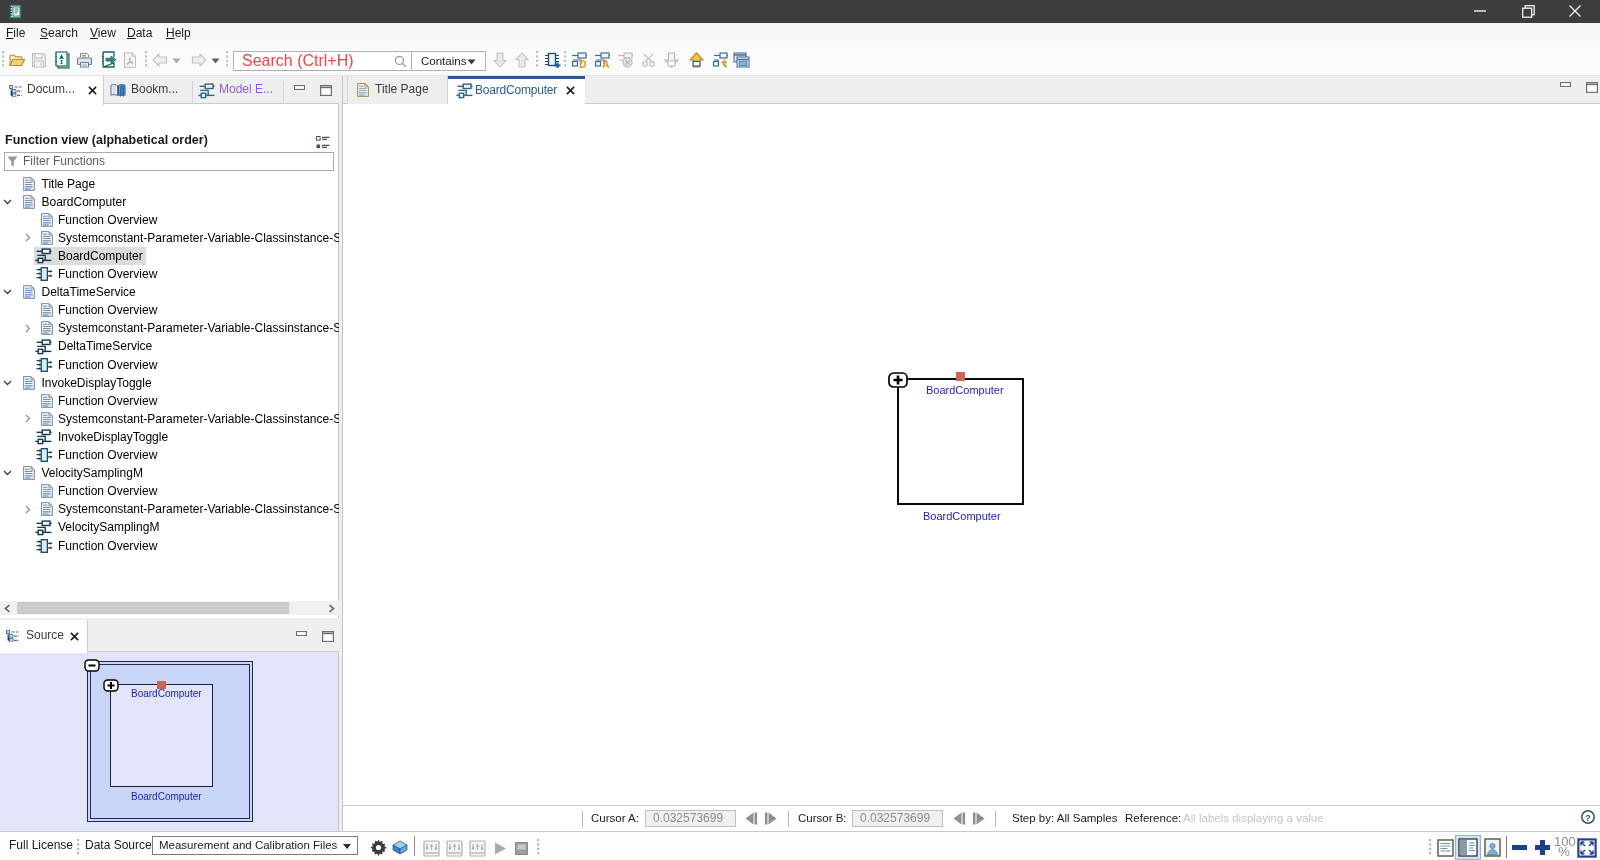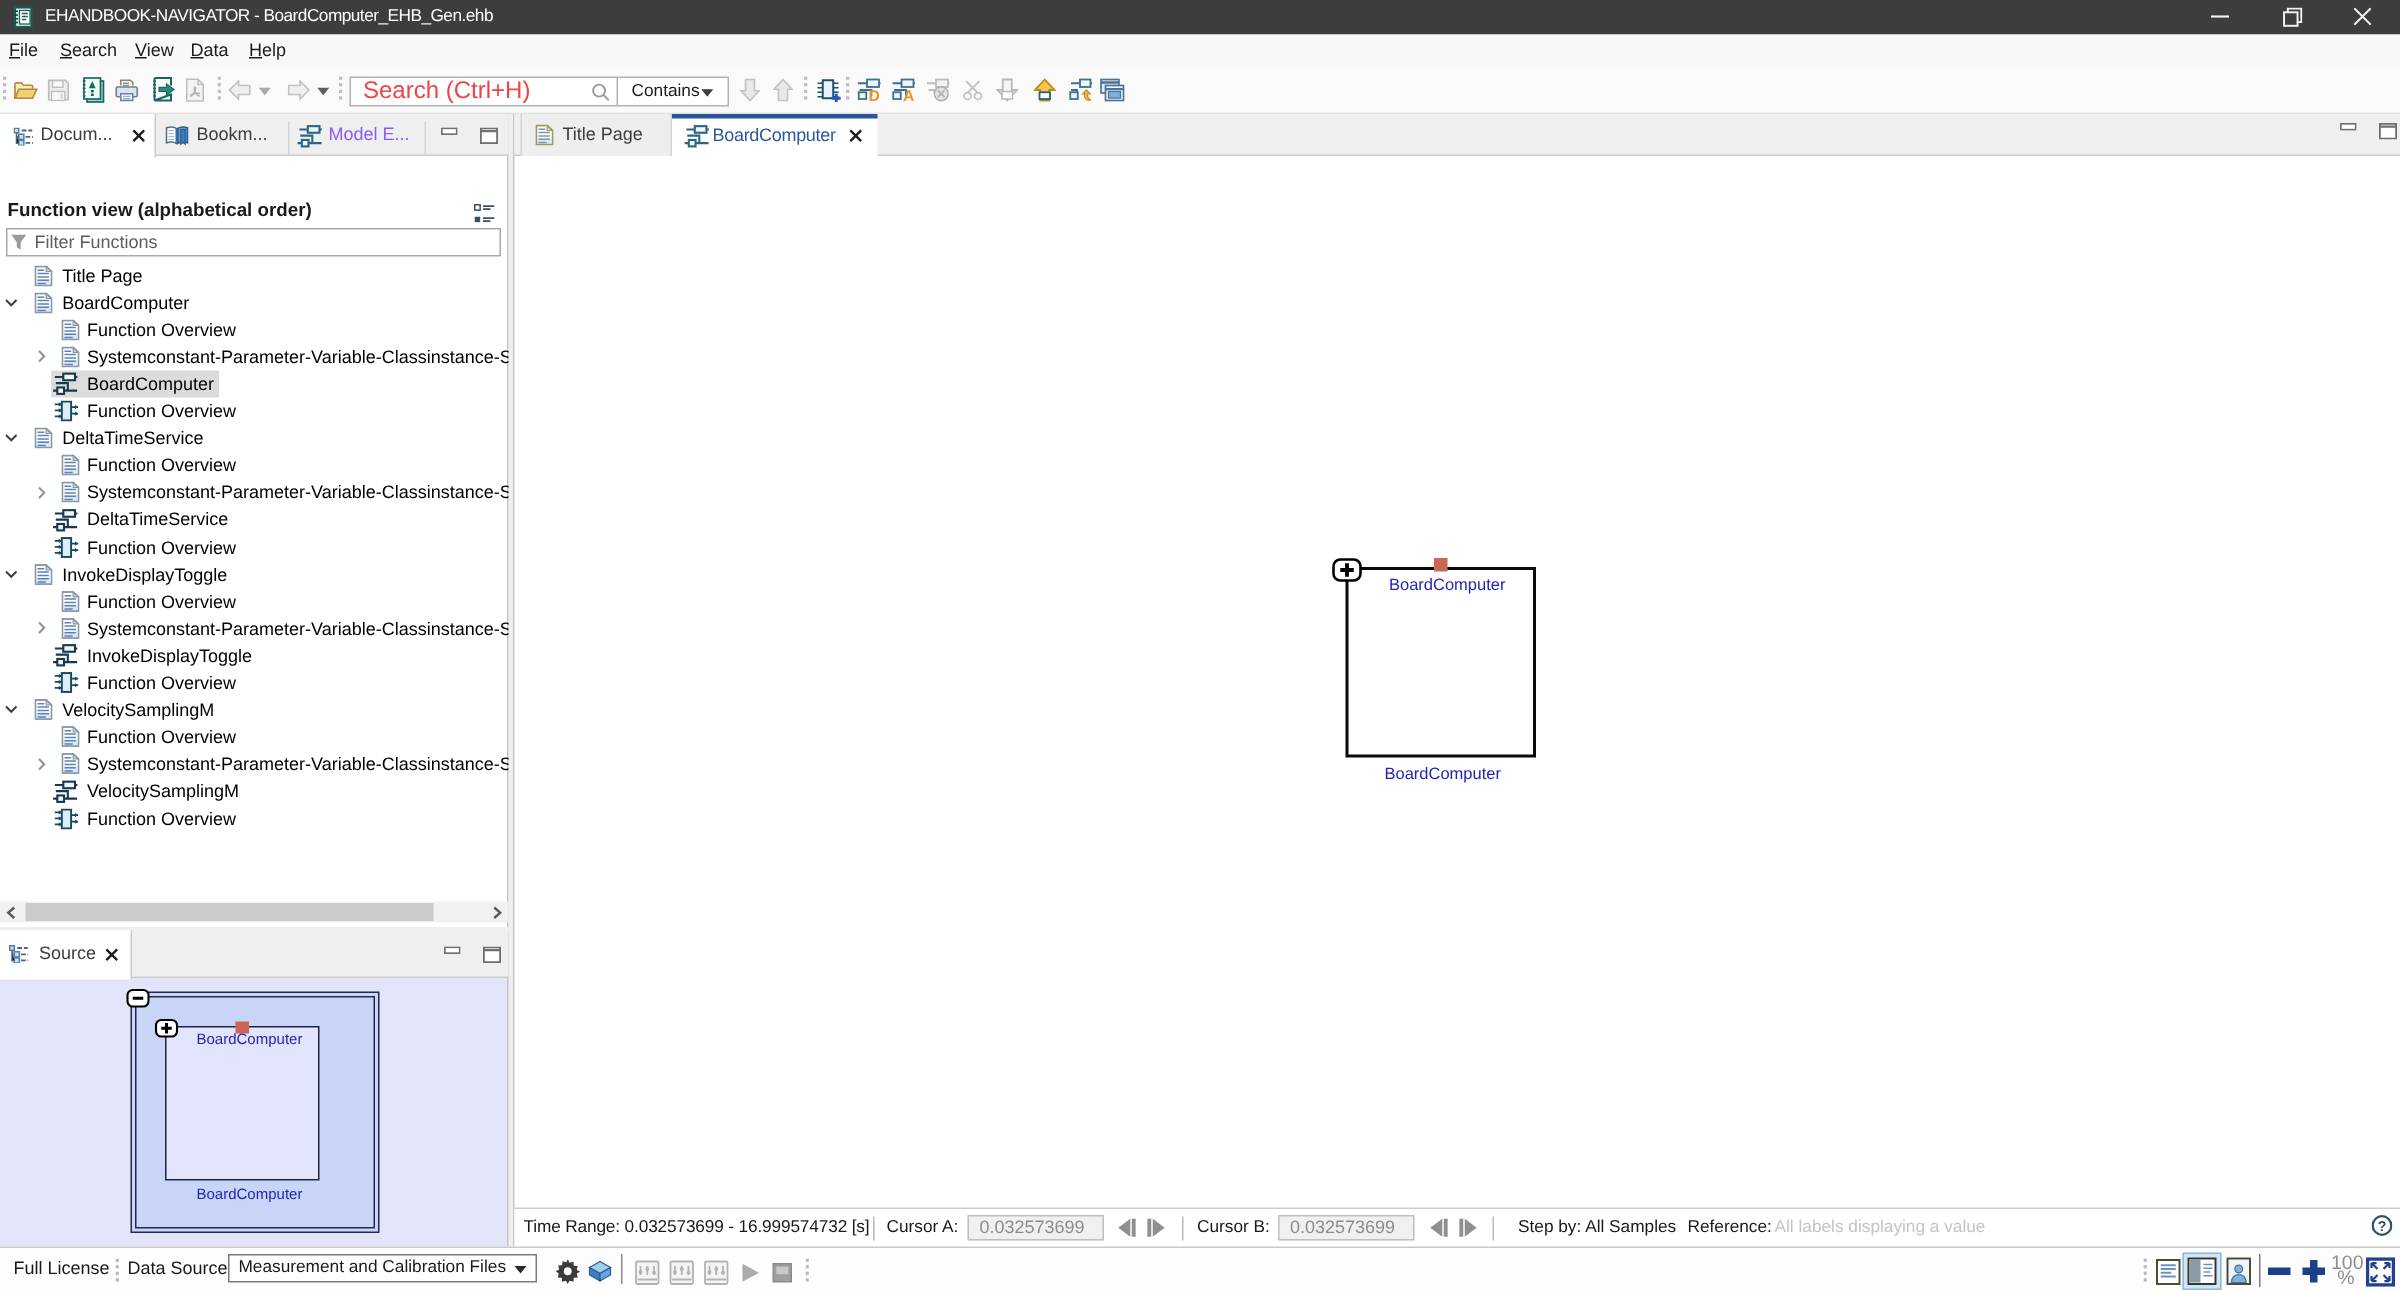--- a/index.html
+++ b/index.html
@@ -9,21 +9,20 @@
 </style></head>
 <body>
 
 <div class="ab" style="left:0;top:0;width:1600px;height:23px;background:#3d3d3d">
  <svg class="ab" style="left:9px;top:4px" width="15" height="15" viewBox="0 0 15 15">
   <rect x="1" y="1" width="11" height="13" fill="#cfe8e4" stroke="#1d5c55" stroke-width="1.4"></rect>
   <rect x="4" y="3" width="7" height="9" fill="#ffffff" stroke="#1d5c55" stroke-width="0.8"></rect>
   <path d="M5.5 5h4M5.5 7h4M5.5 9h3" stroke="#1d5c55" stroke-width="0.9"></path>
   <path d="M1 3.5h2M1 6h2M1 8.5h2M1 11h2" stroke="#0f3d38" stroke-width="1.1"></path>
  </svg>
- <div class="txt" style="left:30px;top:0;height:23px;line-height:23px;color:#ffffff;font-size:11.5px;letter-spacing:-0.35px">EHANDBOOK-NAVIGATOR - BoardComputer_EHB_Gen.ehb</div>
  <svg class="ab" style="left:1474px;top:10px" width="12" height="2" viewBox="0 0 12 2">
       <path d="M0 1h12" stroke="#f2f2f2" stroke-width="1.4"></path>
     </svg>
  <svg class="ab" style="left:1522px;top:5px" width="13" height="13" viewBox="0 0 13 13">
    <rect x="3.2" y="0.7" width="9" height="9" fill="none" stroke="#f2f2f2" stroke-width="1.3"></rect>
    <rect x="0.7" y="3.2" width="9" height="9" fill="#3d3d3d" stroke="#f2f2f2" stroke-width="1.3"></rect>
  </svg>
  <svg class="ab" style="left:1569px;top:5px" width="12" height="12" viewBox="0 0 12 12">
       <path d="M0.5 0.5L11.5 11.5M11.5 0.5L0.5 11.5" stroke="#f2f2f2" stroke-width="1.3"></path>
     </svg>
@@ -513,21 +512,20 @@
     </svg>
 <div class="ab" style="left:554px;top:302px;width:127px;height:127px;border:2px solid #0a0a0a;background:#ffffff"></div>
 <div class="ab" style="left:612.5px;top:296px;width:9.5px;height:9px;background:#cc6753"></div>
 <div class="txt" style="left:583px;top:307.5px;width:75px;text-align:center;font-size:11px;color:#2424b4">BoardComputer</div>
 <div class="txt" style="left:580px;top:434px;width:76px;text-align:center;font-size:11px;color:#2424b4">BoardComputer</div>
 <svg class="ab" style="left:545px;top:295.5px" width="20" height="16" viewBox="0 0 20 16">
 <rect x="1" y="1" width="18" height="14" rx="4.5" fill="#ffffff" stroke="#000000" stroke-width="1.7"></rect>
 <path d="M5.5 8h9M10 3.5v9" stroke="#000000" stroke-width="2.6"></path>
     </svg>
 <div class="ab" style="left:0;top:729px;width:1258px;height:26px;background:#ffffff;border-top:1px solid #cccccc">
-<div class="txt" style="left:6px;top:0;height:26px;line-height:25px;font-size:11.5px;letter-spacing:-0.1px;color:#1a1a1a">Time Range: 0.032573699 - 16.999574732 [s]</div>
 <div class="ab" style="left:238.5px;top:5px;width:1px;height:16px;background:#b9b9b9"></div>
 <div class="txt" style="left:248px;top:0;height:26px;line-height:25px;font-size:11.5px;color:#1a1a1a">Cursor A:</div>
 <div class="ab" style="left:302px;top:3.5px;width:90.5px;height:17px;background:#f0f0f0;border:1px solid #bfbfbf">
         <div class="txt" style="left:7px;top:0;height:15px;line-height:15px;font-size:12px;color:#8c8c8c">0.032573699</div>
       </div>
 <svg class="ab" style="left:400px;top:5px" width="15" height="15" viewBox="0 0 15 15">
 <path d="M10.5 1.5v12L2.5 7.5z" fill="#8f8f8f"></path>
         <rect x="11.5" y="1.5" width="2.6" height="12" fill="#8f8f8f"></rect>
       </svg>
 <svg class="ab" style="left:421px;top:5px" width="15" height="15" viewBox="0 0 15 15">

